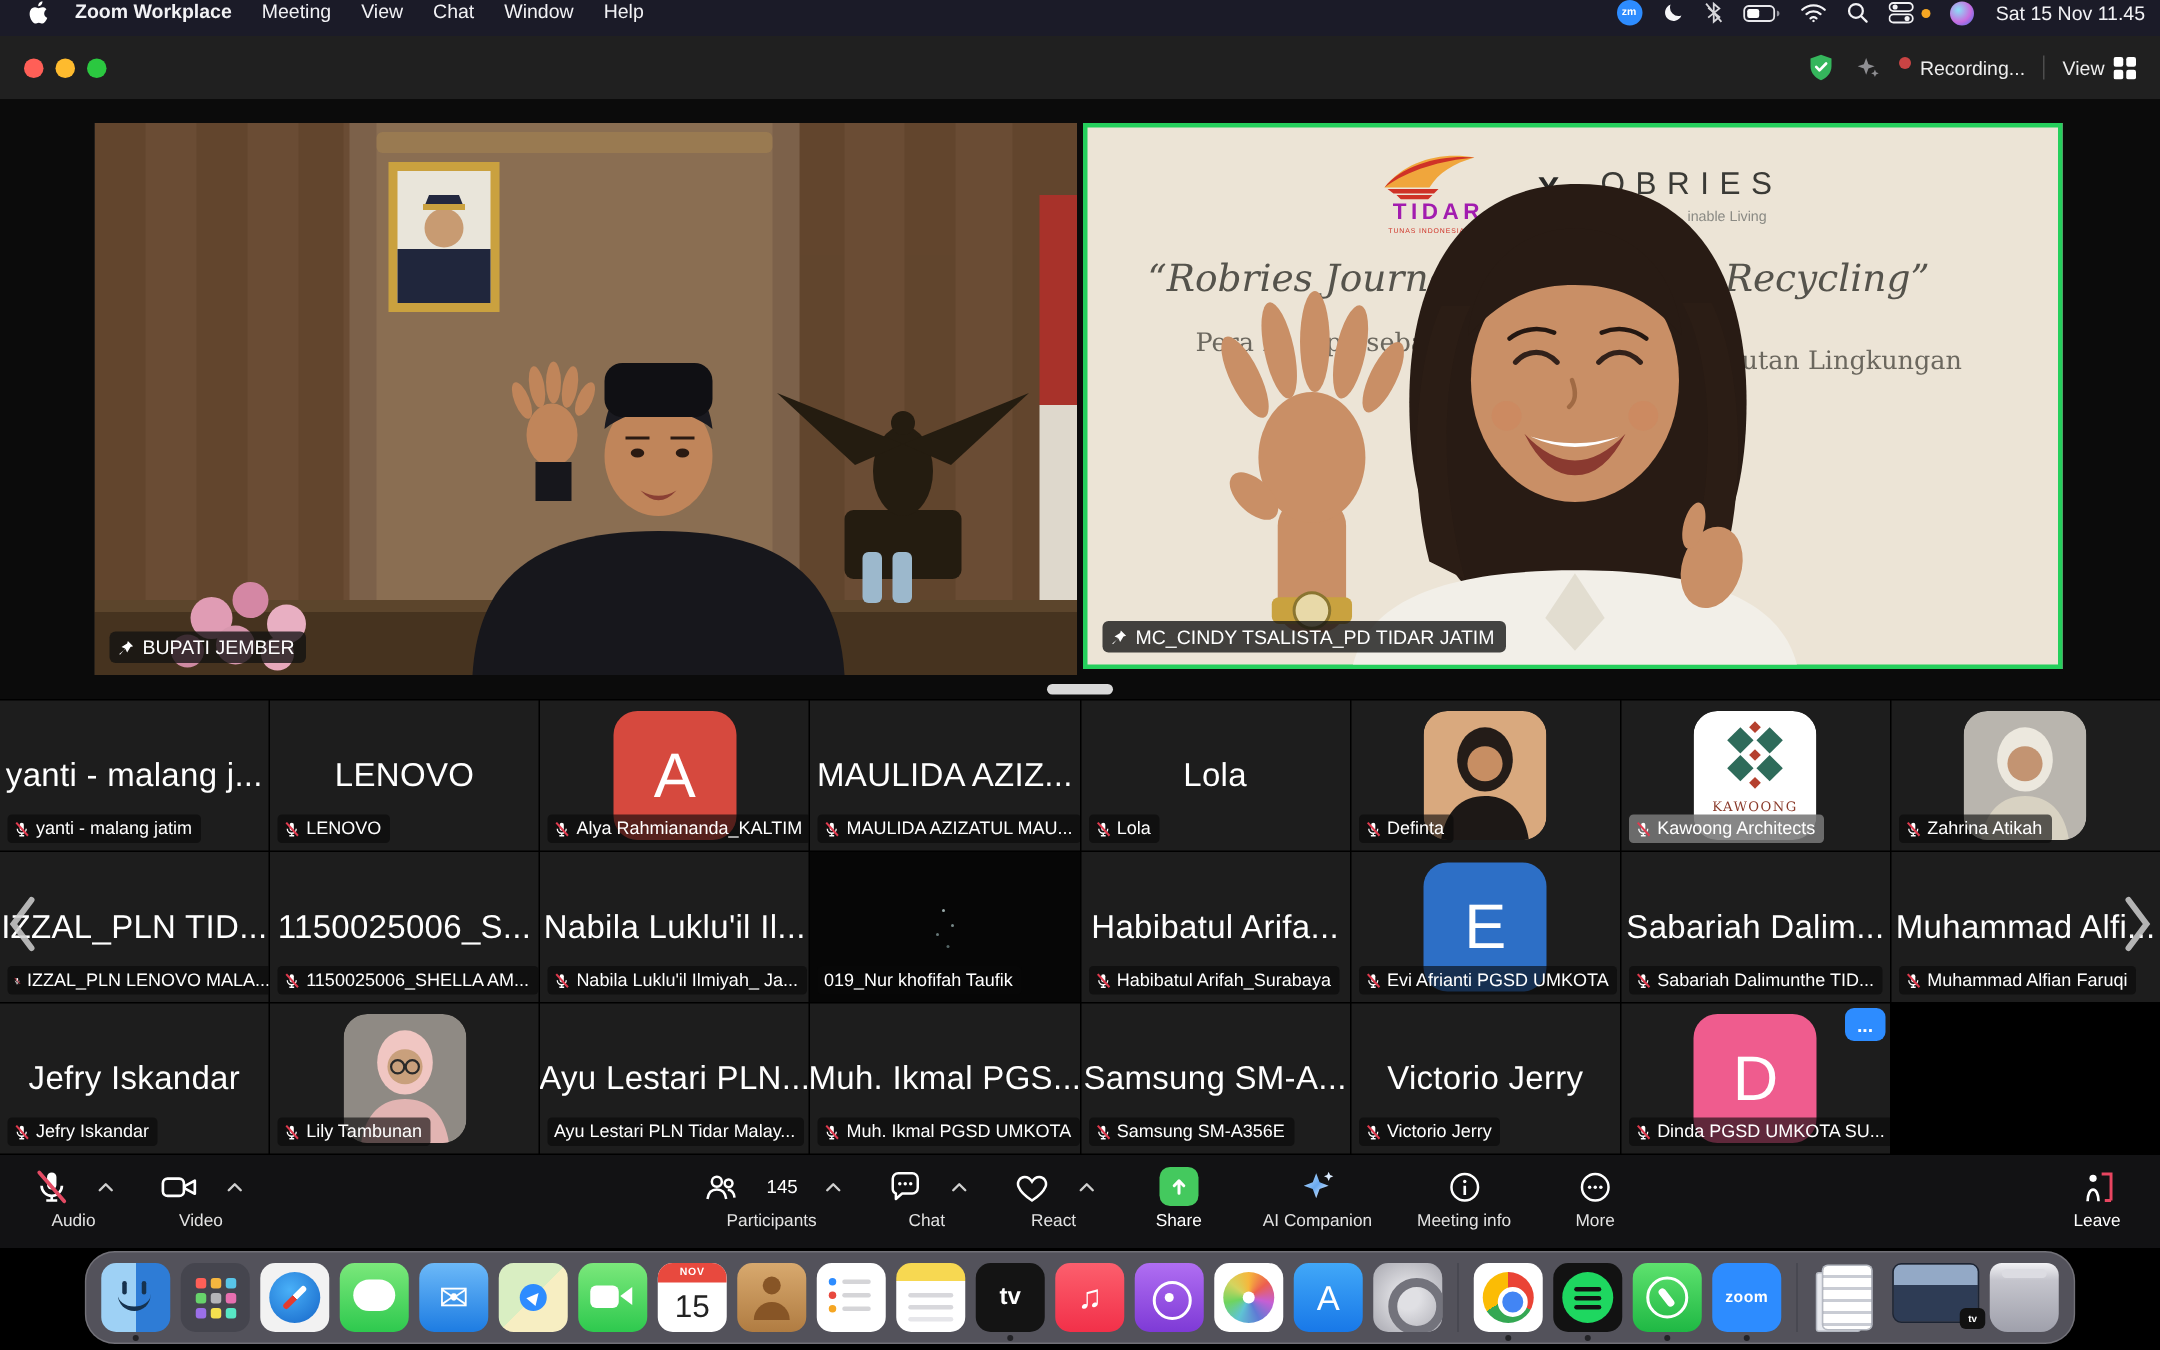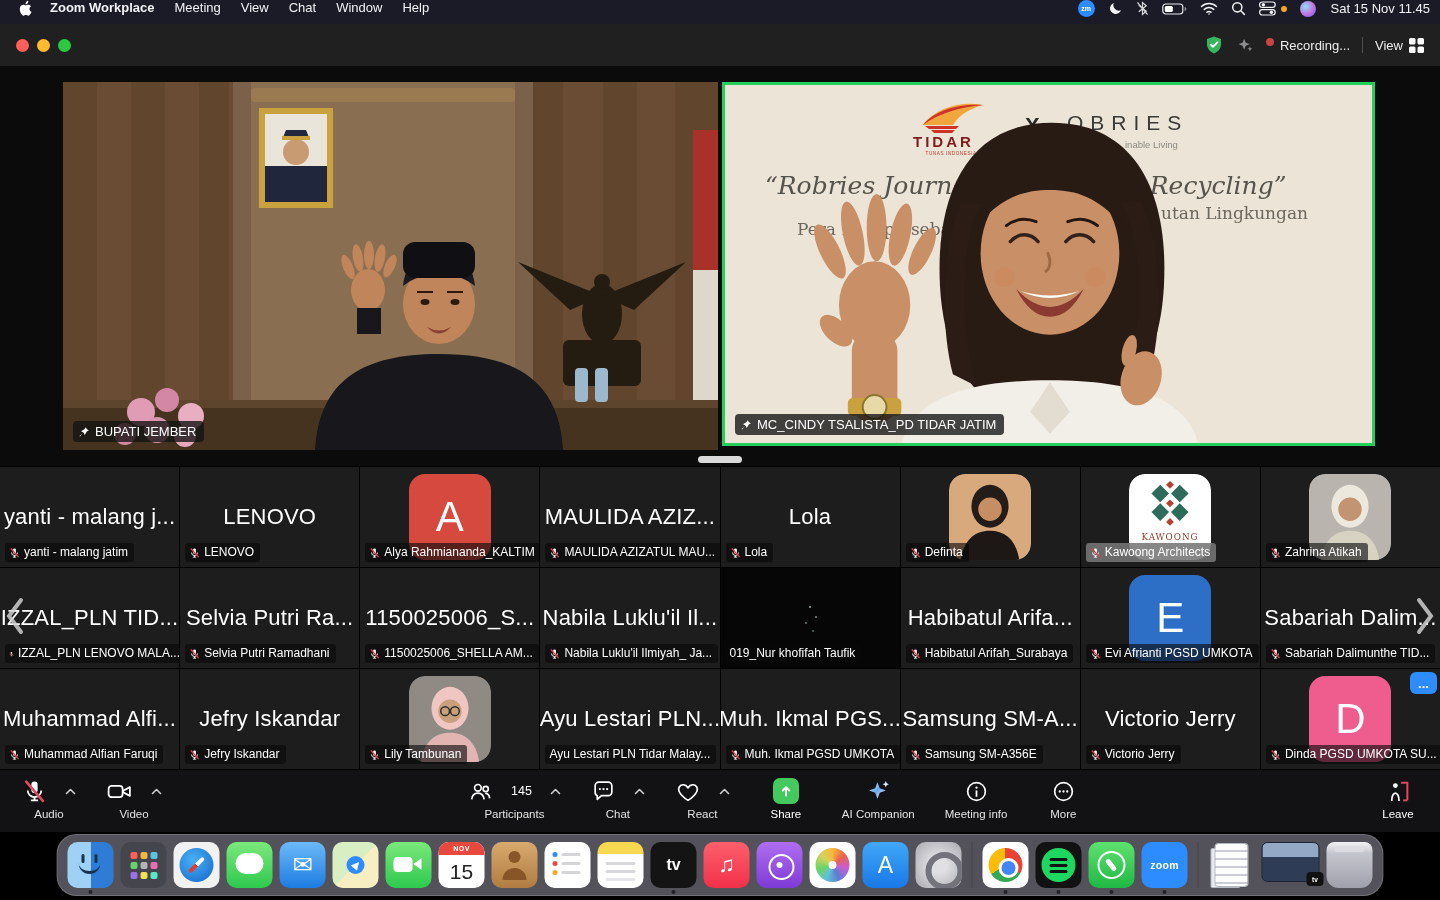--- a/index.html
+++ b/index.html
@@ -35,30 +35,30 @@
   
   .stage{position:absolute;top:66px;left:0;width:1440px;height:400px;background:#0b0b0b;z-index:10}
   .speaker{position:absolute;overflow:hidden;background:#222}
   .speaker.left{left:63px;top:16px;width:655px;height:368px}
   .speaker.right{left:722px;top:16px;width:653px;height:364px;border:3px solid #25cf5c;box-sizing:border-box;background:#ece4d6}
   .scene{position:absolute;inset:0}
   .spk-pill{position:absolute;left:10px;bottom:8px;background:rgba(18,18,18,.78);border-radius:4px;
             padding:3px 8px 3px 5px;font-size:13px;display:flex;align-items:center;gap:5px;z-index:6;white-space:nowrap}
   .mc-texts{position:absolute;inset:0;z-index:1}
   .mc-texts div{position:absolute;white-space:nowrap}
-  .t-tidar-word{left:188px;top:48px;width:92px;text-align:left;color:#7f1d1d;font-weight:700;
+  .t-tidar-word{left:188px;top:48px;width:92px;text-align:center;color:#a21caf;font-weight:700;
                 font-size:15px;letter-spacing:3px}
   .t-tidar-sub{left:186px;top:66px;width:96px;text-align:center;color:#cf3227;font-size:4.6px;letter-spacing:.6px}
   .t-collab-x{left:300px;top:28px;font-size:22px;color:#2a2a28;font-weight:600}
   .t-robries{left:342px;top:26px;font-size:21px;color:#3a3a36;letter-spacing:7px}
   .t-robries-sub{left:400px;top:54px;font-size:9.5px;color:#8a8a84}
   .t-quote-l{left:40px;top:86px;font-family:"DejaVu Serif",serif;font-style:italic;font-size:25px;color:#55534c}
   .t-quote-r{left:392px;top:86px;font-family:"DejaVu Serif",serif;font-style:italic;font-size:25px;color:#55534c}
   .t-sub-l{left:72px;top:134px;font-family:"DejaVu Serif",serif;font-size:17px;color:#6b675e}
-  .t-sub-r{left:436px;top:118px;font-family:"DejaVu Serif",serif;font-size:17px;color:#6b675e}
+  .t-sub-r{left:436px;top:146px;font-family:"DejaVu Serif",serif;font-size:17px;color:#6b675e}
   .mc-figure{position:absolute;inset:0;z-index:2}
   .tidar-bird{position:absolute;left:192px;top:14px;z-index:1}
   .drag-handle{position:absolute;left:698px;bottom:3px;width:44px;height:7px;border-radius:4px;
                background:#d9d9d9;z-index:8}
 
   
   .gallery{position:absolute;top:466px;left:0;width:1440px;height:304px;background:#000;display:grid;
            grid-template-columns:repeat(8,1fr);grid-template-rows:repeat(3,100px);gap:1px;padding-top:1px;
            box-sizing:border-box;z-index:10}
   .tile{position:relative;background:#1d1d1d;display:flex;align-items:center;justify-content:center;overflow:hidden}
@@ -553,32 +553,20 @@
         <svg width="11" height="12" viewBox="0 0 24 24">
           <rect x="9" y="2" width="6" height="12" rx="3" fill="#fff"></rect>
           <path d="M5.5 11a6.5 6.5 0 0 0 13 0" stroke="#fff" stroke-width="2" fill="none"></path>
           <path d="M12 17.5V21M8.5 21h7" stroke="#fff" stroke-width="2"></path>
           <path d="M4 2l17 19" stroke="#e03a4e" stroke-width="3"></path>
         </svg>
         <span>IZZAL_PLN LENOVO MALA...</span>
       </div>
     </div>
     <div class="tile">
-      <span class="big">Selvia Putri Ra...</span>
-      <div class="pill">
-        <svg width="11" height="12" viewBox="0 0 24 24">
-          <rect x="9" y="2" width="6" height="12" rx="3" fill="#fff"></rect>
-          <path d="M5.5 11a6.5 6.5 0 0 0 13 0" stroke="#fff" stroke-width="2" fill="none"></path>
-          <path d="M12 17.5V21M8.5 21h7" stroke="#fff" stroke-width="2"></path>
-          <path d="M4 2l17 19" stroke="#e03a4e" stroke-width="3"></path>
-        </svg>
-        <span>Selvia Putri Ramadhani</span>
-      </div>
-    </div>
-    <div class="tile">
       <span class="big">1150025006_S...</span>
       <div class="pill">
         <svg width="11" height="12" viewBox="0 0 24 24">
           <rect x="9" y="2" width="6" height="12" rx="3" fill="#fff"></rect>
           <path d="M5.5 11a6.5 6.5 0 0 0 13 0" stroke="#fff" stroke-width="2" fill="none"></path>
           <path d="M12 17.5V21M8.5 21h7" stroke="#fff" stroke-width="2"></path>
           <path d="M4 2l17 19" stroke="#e03a4e" stroke-width="3"></path>
         </svg>
         <span>1150025006_SHELLA AM...</span>
       </div>

